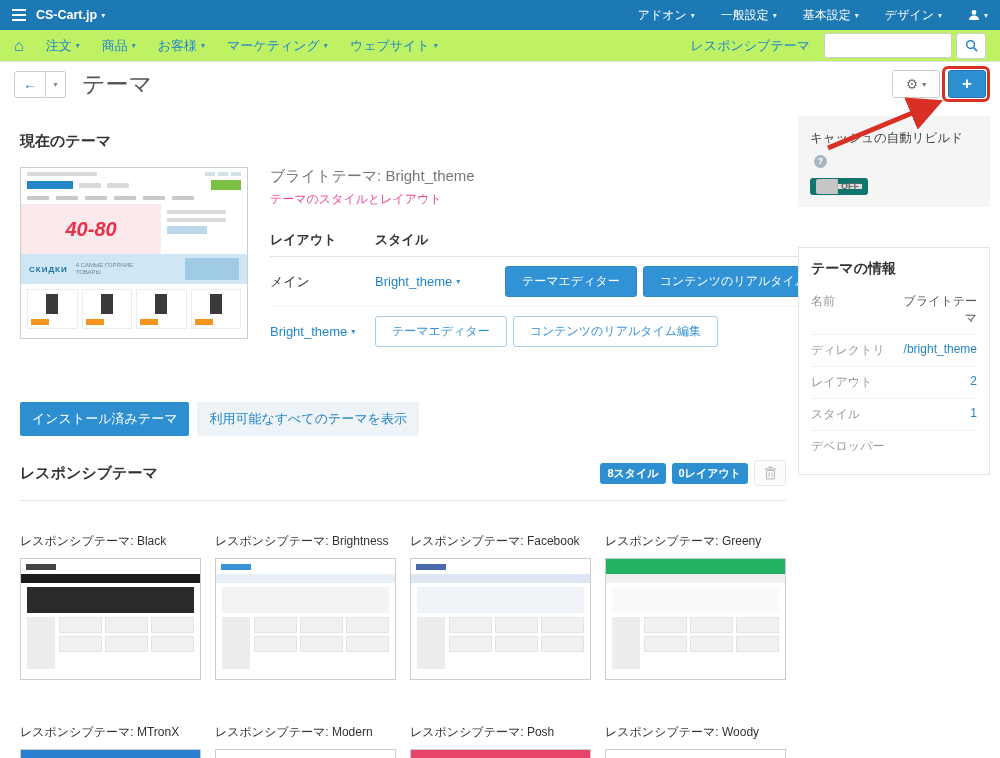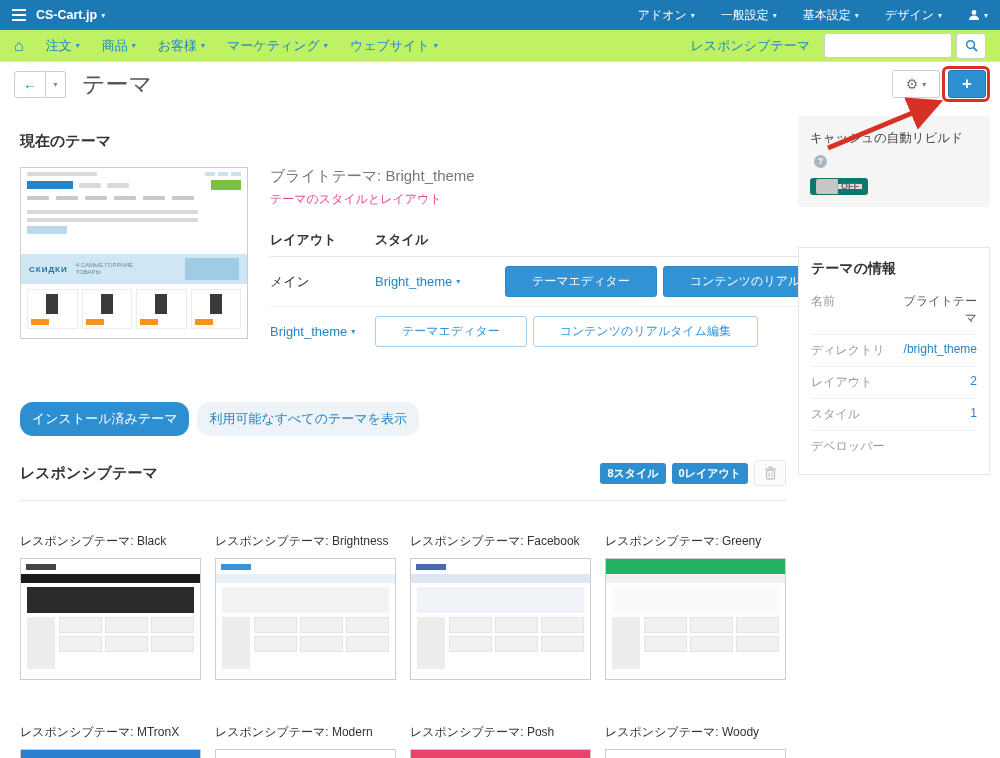--- a/index.html
+++ b/index.html
@@ -86,27 +86,27 @@
 
   .ct-name { font-size:15px; color:#777; }
   .ct-sub { font-size:12px; color:#ec4899; margin-top:5px; }
   .ct-table { margin-top:16px; }
   .ct-thead, .ct-row { display:grid; grid-template-columns:105px 130px 1fr; align-items:center; }
   .ct-thead { font-size:13px; font-weight:bold; color:#333; padding:7px 0; border-bottom:1px solid #e3e3e3; }
   .ct-row { padding:9px 0; font-size:13px; color:#333; }
   .ct-row + .ct-row { border-top:1px solid #f2f2f2; }
   .style-link { color:#2386c8; cursor:pointer; display:inline-flex; align-items:center; font-size:13px; }
   .row-btns { display:flex; gap:6px; }
-  .btn { font-size:12px; padding:6px 26px; border-radius:3px; cursor:pointer; white-space:nowrap;
+  .btn { font-size:12px; padding:6px 16px; border-radius:3px; cursor:pointer; white-space:nowrap;
          font-family:inherit; }
   .btn-solid { background:#3193d6; border:1px solid #2e86c2; color:#fff; }
   .btn-outline { background:#fff; border:1px solid #a7cce9; color:#3193d6; }
 
   .tabs { display:flex; gap:8px; margin-top:46px; }
-  .tab { font-size:13px; padding:8px 12px; border-radius:13px; cursor:pointer; }
+  .tab { font-size:13px; padding:8px 12px; border-radius:2px; cursor:pointer; }
   .tab-active { background:#2e8fd0; color:#fff; }
   .tab-plain { background:#eef3f7; color:#2386c8; }
 
   .resp-head { display:flex; align-items:center; margin-top:24px; }
   .resp-right { margin-left:auto; display:flex; align-items:center; gap:6px; }
   .badge { background:#2e8fd0; color:#fff; font-size:11px; font-weight:bold; padding:3px 7px; border-radius:3px; }
   .trash-btn { width:32px; height:26px; background:#fbfbfb; border:1px solid #ddd; border-radius:3px;
                display:flex; align-items:center; justify-content:center; opacity:.65; cursor:pointer; }
   .resp-hr { border:none; border-top:1px solid #e5e5e5; margin-top:14px; }
 
@@ -270,20 +270,23 @@
           </div>
         <div class="cpv-nav">
             <span class="bar"></span>
             <span class="bar"></span>
             <span class="bar"></span>
             <span class="bar"></span>
             <span class="bar"></span>
             <span class="bar"></span>
           </div>
         <div class="cpv-hero">
+          <div class="cpv-hero-l">
+              <span class="cpv-sale">40-80</span>
+            </div>
           <div class="cpv-hero-r">
               <span class="bar"></span>
               <span class="bar"></span>
               <span class="chip"></span>
             </div>
         </div>
         <div class="cpv-strip">
           <span class="cpv-promo">СКИДКИ</span>
           <span class="cpv-promo-sub">4 САМЫЕ ГОРЯЧИЕ ТОВАРЫ</span>
           <span class="box"></span>

